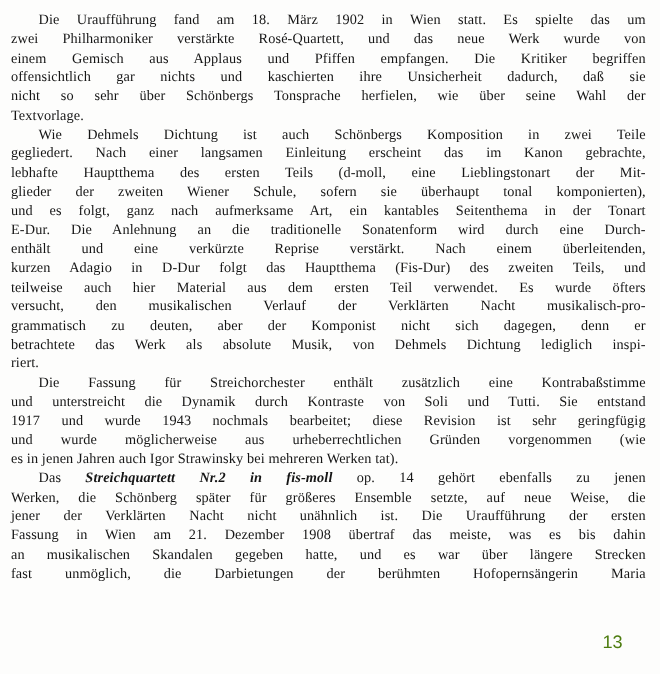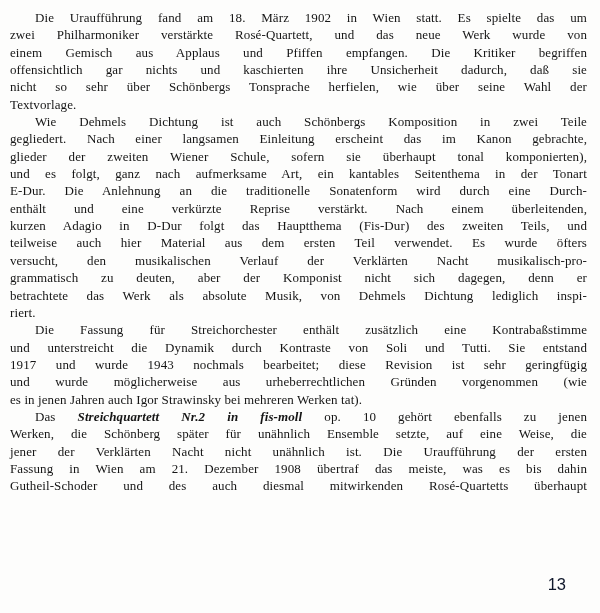--- a/index.html
+++ b/index.html
@@ -51,58 +51,60 @@
   .seg-bolditalic {
     font-style: italic;
     font-weight: bold;
   }
   .page-number {
     position: absolute;
     right: 34px;
     bottom: 19px;
     font-family: "Liberation Sans", "DejaVu Sans", sans-serif;
     font-size: 16.5px;
-    color: #0f172a;
+    color: #4d7c0f;
   }
 </style>
 </head>
 <body>
 
 <div class="text-block">
     <div class="paragraph">
       <div class="line indent"><span class="seg-normal">Die Uraufführung fand am 18. März 1902 in Wien statt. Es spielte das um</span></div>
       <div class="line"><span class="seg-normal">zwei Philharmoniker verstärkte Rosé-Quartett, und das neue Werk wurde von</span></div>
       <div class="line"><span class="seg-normal">einem Gemisch aus Applaus und Pfiffen empfangen. Die Kritiker begriffen</span></div>
       <div class="line"><span class="seg-normal">offensichtlich gar nichts und kaschierten ihre Unsicherheit dadurch, daß sie</span></div>
       <div class="line"><span class="seg-normal">nicht so sehr über Schönbergs Tonsprache herfielen, wie über seine Wahl der</span></div>
       <div class="line no-justify"><span class="seg-normal">Textvorlage.</span></div>
     </div>
     <div class="paragraph">
       <div class="line indent"><span class="seg-normal">Wie Dehmels Dichtung ist auch Schönbergs Komposition in zwei Teile</span></div>
       <div class="line"><span class="seg-normal">gegliedert. Nach einer langsamen Einleitung erscheint das im Kanon gebrachte,</span></div>
+      <div class="line"><span class="seg-normal">lebhafte Hauptthema des ersten Teils (d-moll, eine Lieblingstonart der Mit-</span></div>
       <div class="line"><span class="seg-normal">glieder der zweiten Wiener Schule, sofern sie überhaupt tonal komponierten),</span></div>
       <div class="line"><span class="seg-normal">und es folgt, ganz nach aufmerksame Art, ein kantables Seitenthema in der Tonart</span></div>
       <div class="line"><span class="seg-normal">E-Dur. Die Anlehnung an die traditionelle Sonatenform wird durch eine Durch-</span></div>
       <div class="line"><span class="seg-normal">enthält und eine verkürzte Reprise verstärkt. Nach einem überleitenden,</span></div>
       <div class="line"><span class="seg-normal">kurzen </span><span class="seg-italic">Adagio</span><span class="seg-normal"> in D-Dur folgt das Hauptthema (Fis-Dur) des zweiten Teils, und</span></div>
       <div class="line"><span class="seg-normal">teilweise auch hier Material aus dem ersten Teil verwendet. Es wurde öfters</span></div>
       <div class="line"><span class="seg-normal">versucht, den musikalischen Verlauf der </span><span class="seg-italic">Verklärten Nacht</span><span class="seg-normal"> musikalisch-pro-</span></div>
       <div class="line"><span class="seg-normal">grammatisch zu deuten, aber der Komponist nicht sich dagegen, denn er</span></div>
       <div class="line"><span class="seg-normal">betrachtete das Werk als absolute Musik, von Dehmels Dichtung lediglich inspi-</span></div>
       <div class="line no-justify"><span class="seg-normal">riert.</span></div>
     </div>
     <div class="paragraph">
       <div class="line indent"><span class="seg-normal">Die Fassung für Streichorchester enthält zusätzlich eine Kontrabaßstimme</span></div>
       <div class="line"><span class="seg-normal">und unterstreicht die Dynamik durch Kontraste von Soli und Tutti. Sie entstand</span></div>
       <div class="line"><span class="seg-normal">1917 und wurde 1943 nochmals bearbeitet; diese Revision ist sehr geringfügig</span></div>
       <div class="line"><span class="seg-normal">und wurde möglicherweise aus urheberrechtlichen Gründen vorgenommen (wie</span></div>
       <div class="line no-justify"><span class="seg-normal">es in jenen Jahren auch Igor Strawinsky bei mehreren Werken tat).</span></div>
     </div>
     <div class="paragraph">
-      <div class="line indent"><span class="seg-normal">Das </span><span class="seg-bolditalic">Streichquartett Nr.2 in fis-moll</span><span class="seg-normal"> op. 10 gehört ebenfalls zu jenen</span></div>
-      <div class="line"><span class="seg-normal">Werken, die Schönberg später für unähnlich Ensemble setzte, auf eine Weise, die</span></div>
+      <div class="line indent"><span class="seg-normal">Das </span><span class="seg-bolditalic">Streichquartett Nr.2 in fis-moll</span><span class="seg-normal"> op. 14 gehört ebenfalls zu jenen</span></div>
+      <div class="line"><span class="seg-normal">Werken, die Schönberg später für größeres Ensemble setzte, auf neue Weise, die</span></div>
       <div class="line"><span class="seg-normal">jener der </span><span class="seg-italic">Verklärten Nacht</span><span class="seg-normal"> nicht unähnlich ist. Die Uraufführung der ersten</span></div>
       <div class="line"><span class="seg-normal">Fassung in Wien am 21. Dezember 1908 übertraf das meiste, was es bis dahin</span></div>
-      <div class="line"><span class="seg-normal">Gutheil-Schoder und des auch diesmal mitwirkenden Rosé-Quartetts überhaupt</span></div>
+      <div class="line"><span class="seg-normal">an musikalischen Skandalen gegeben hatte, und es war über längere Strecken</span></div>
+      <div class="line"><span class="seg-normal">fast unmöglich, die Darbietungen der berühmten Hofopernsängerin Maria</span></div>
     </div>
   </div>
 
 <div class="page-number">13</div>
 
 </body></html>

